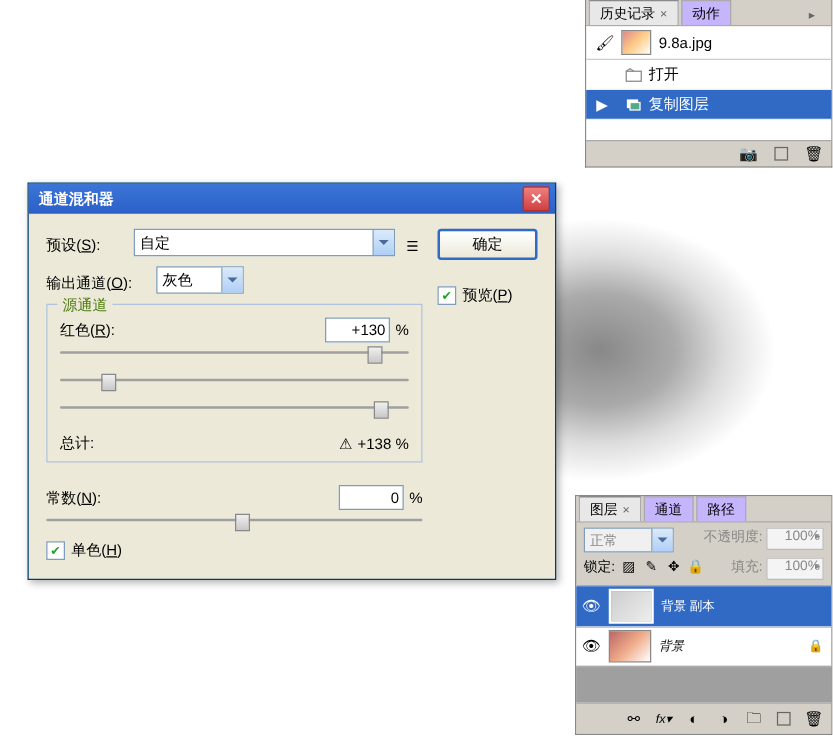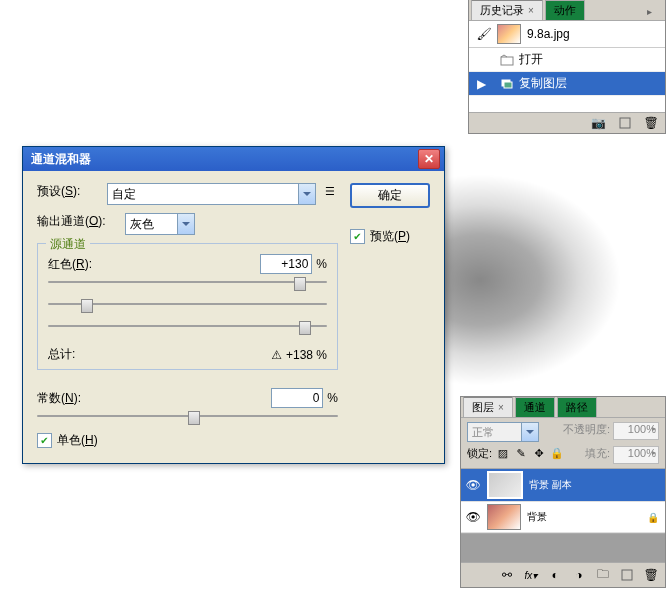--- a/index.html
+++ b/index.html
@@ -1,41 +1,41 @@
 <!DOCTYPE html>
 <html><head>
 <meta charset="utf-8">
 <style>
 body{margin:0;width:666px;height:596px;background:#fff;font-family:"Microsoft YaHei",Arial,sans-serif;font-size:12px;color:#000;position:relative;overflow:hidden}
 .bg-img{position:absolute;top:0;left:0;width:666px;height:596px;background:radial-gradient(ellipse 200px 150px at 480px 280px,#888 0%,#aaa 30%,#ddd 50%,#fff 70%),radial-gradient(ellipse 120px 180px at 120px 80px,#666 0%,#999 40%,#fff 70%),radial-gradient(ellipse 80px 100px at 580px 80px,#333 0%,#777 40%,#fff 70%),radial-gradient(ellipse 30px 20px at 480px 300px,#000 0%,#333 50%,transparent 80%);filter:blur(1px)}
 
 .history-panel{position:absolute;top:0;right:0;width:196px;background:#d4d0c8;border:1px solid #888;border-top:none}
 .history-tabs{height:20px;background:#d4d0c8;border-bottom:1px solid #aaa;display:flex;align-items:flex-end;padding-left:2px}
-.tab{padding:2px 8px;background:#15803d;border:1px solid #aaa;border-bottom:none;margin-right:2px;font-size:11px;cursor:pointer}
+.tab{padding:2px 8px;background:#c4b5fd;border:1px solid #aaa;border-bottom:none;margin-right:2px;font-size:11px;cursor:pointer}
 .tab.active{background:#e8e8e8;border-top:2px solid #888}
 .tab-close{margin-left:4px;font-size:10px;color:#666}
 .panel-menu{position:absolute;right:4px;top:4px;width:14px;height:10px;cursor:pointer}
 .panel-menu::before{content:"▸";font-size:10px;color:#666}
 .history-header{display:flex;align-items:center;padding:3px 6px;background:#fff;border-bottom:1px solid #ccc}
 .history-thumb{width:22px;height:18px;background:linear-gradient(135deg,#d88,#fc8,#fff);border:1px solid #888;margin-right:6px}
 .history-row{display:flex;align-items:center;padding:3px 4px;background:#fff;border-bottom:1px solid #eee}
 .history-row.selected{background:#316ac5;color:#fff}
 .history-icon{width:16px;height:14px;margin:0 4px 0 26px;display:flex;align-items:center;justify-content:center}
 .history-icon svg{width:14px;height:12px}
 .history-footer{height:20px;background:#d4d0c8;border-top:1px solid #aaa;display:flex;justify-content:flex-end;align-items:center;padding-right:6px;gap:10px}
 .footer-btn{width:16px;height:14px;display:flex;align-items:center;justify-content:center;cursor:pointer}
 
 .dialog{position:absolute;top:146px;left:22px;width:421px;background:#ece9d8;border:1px solid #003c74;box-shadow:2px 2px 6px rgba(0,0,0,0.3)}
 .titlebar{height:24px;background:linear-gradient(#3b76d6,#2b5fc8);display:flex;align-items:center;padding:0 4px;color:#fff;font-weight:bold}
 .titlebar-text{flex:1;padding-left:4px}
 .close-btn{width:20px;height:18px;background:linear-gradient(#f08080,#d04040);border:1px solid #b03030;border-radius:2px;color:#fff;display:flex;align-items:center;justify-content:center;font-weight:bold;cursor:pointer}
 .dialog-body{padding:12px 14px 14px 14px;display:flex}
 .left-col{flex:1}
 .right-col{width:80px;margin-left:12px}
-.row{display:flex;align-items:flex-start;margin-bottom:8px}
+.row{display:flex;align-items:flex-end;margin-bottom:8px}
 .label{width:70px}
 .combo{height:20px;border:1px solid #7f9db9;background:#fff;display:flex;align-items:center;padding:0 4px;position:relative}
 .combo-arrow{position:absolute;right:0;top:0;width:16px;height:100%;background:linear-gradient(#dbeaf9,#b0cff7);border-left:1px solid #7f9db9;display:flex;align-items:center;justify-content:center}
 .combo-arrow::after{content:"";border:4px solid transparent;border-top:4px solid #4a6a99;margin-top:3px}
 .preset-combo{flex:1;margin-right:6px}
 .menu-icon{width:16px;height:16px;display:flex;align-items:center;justify-content:center;cursor:pointer;font-size:11px}
 .output-combo{width:60px}
 .fieldset{border:1px solid #b0c4de;padding:10px 10px 6px 10px;margin-top:6px;position:relative}
 .legend{position:absolute;top:-8px;left:8px;background:#ece9d8;padding:0 4px;color:#4d7c0f}
 .slider-row{margin-bottom:4px}
@@ -66,21 +66,21 @@
 .lock-icons{display:flex;gap:4px;margin-left:4px}
 .lock-icons span{width:14px;height:14px;display:flex;align-items:center;justify-content:center;font-size:11px;cursor:pointer}
 .layer-list{background:#fff;border-top:1px solid #aaa}
 .layer-row{display:flex;align-items:center;padding:2px 4px;border-bottom:1px solid #e0e0e0}
 .layer-row.selected{background:#316ac5;color:#fff}
 .eye{width:16px;text-align:center;cursor:pointer}
 .layer-thumb{width:32px;height:24px;border:1px solid #888;margin:0 6px;background:linear-gradient(135deg,#ccc,#eee)}
 .layer-thumb.color{background:linear-gradient(135deg,#b66,#ea8,#fff)}
 .layer-row.selected .layer-thumb{border:2px solid #fff}
 .layer-name{flex:1;font-size:10px}
-.layer-name.italic{}
+.layer-name.italic{font-style:italic}
 .lock-icon{width:14px;font-size:10px}
 .layers-footer{height:24px;background:#d4d0c8;border-top:1px solid #aaa;display:flex;justify-content:flex-end;align-items:center;padding-right:6px;gap:8px}
 .layers-spacer{height:28px;background:#9f9f9f;border-top:1px solid #aaa}
 </style>
 </head>
 <body>
 
 <div class="bg-img"></div>
 
 <div class="history-panel">

